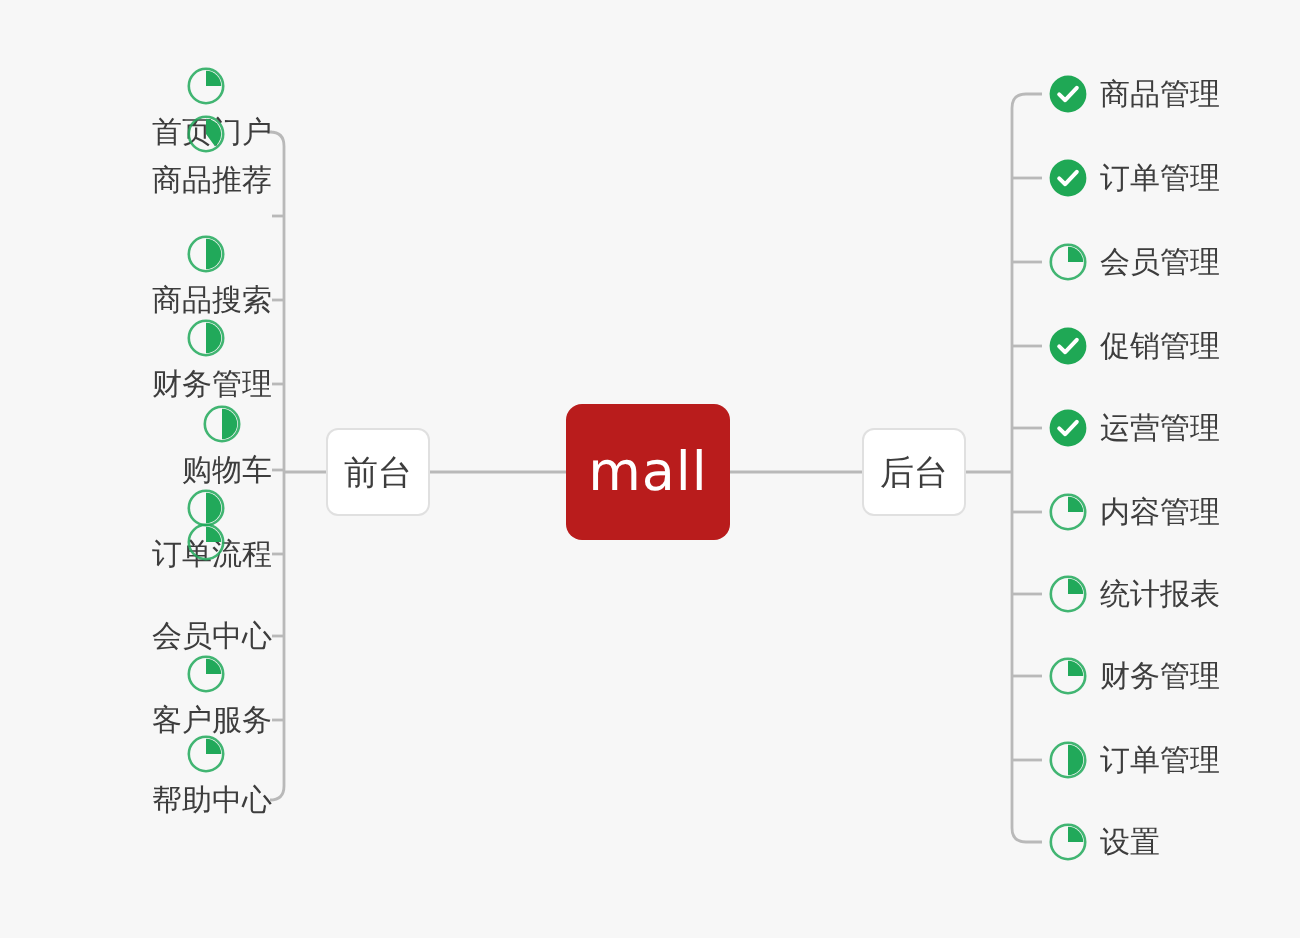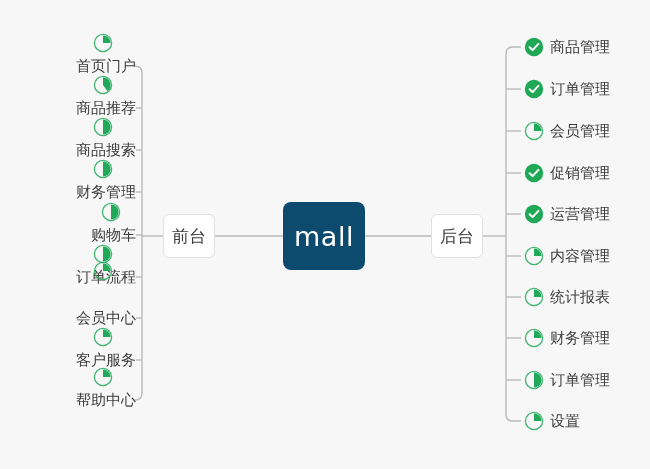--- a/index.html
+++ b/index.html
@@ -117,41 +117,41 @@
       <path d="M521,214 L506,214" fill="none" stroke="#b9b9b9" stroke-width="1.4"></path>
       <path d="M521,256 L506,256" fill="none" stroke="#b9b9b9" stroke-width="1.4"></path>
       <path d="M521,297 L506,297" fill="none" stroke="#b9b9b9" stroke-width="1.4"></path>
       <path d="M521,338 L506,338" fill="none" stroke="#b9b9b9" stroke-width="1.4"></path>
       <path d="M521,380 L506,380" fill="none" stroke="#b9b9b9" stroke-width="1.4"></path>
       <path d="M521,421 L513,421 Q506,421 506,414" fill="none" stroke="#b9b9b9" stroke-width="1.4"></path>
       <path d="M483,236 L506,236" fill="none" stroke="#b9b9b9" stroke-width="1.4"></path>
       <path d="M365,236 L431,236" fill="none" stroke="#b9b9b9" stroke-width="1.4"></path>
     </svg>
 
-  <div class="center-node" style="background: #0c4a6e;">
+  <div class="center-node" style="background: #b91c1c;">
     <span>mall</span>
   </div>
 
   <div class="branch-node" id="branch-back" style="color: rgb(61, 61, 61);">
     <span>后台</span>
   </div>
 
   <div class="branch-node" id="branch-front" style="color: rgb(61, 61, 61);">
     <span>前台</span>
   </div>
 
   <div id="left-column">
       <div class="leaf leaf-left" style="top: 53px;">
         <svg viewBox="0 0 20 20" class="status-icon">
           <circle cx="10" cy="10" r="8.6" fill="none" stroke="#21a95a" stroke-width="1.3" opacity="0.85"></circle>
           <path d="M10,10 L10,2.4000000000000004 A7.6,7.6 0 0 1 17.600,10.000 Z" fill="#21a95a"></path>
         </svg>
         <span class="label">首页门户</span>
       </div>
-      <div class="leaf leaf-left" style="top: 95px; text-align: right;">
+      <div class="leaf leaf-left" style="top: 77px; text-align: right;">
         <svg viewBox="0 0 20 20" class="status-icon">
           <circle cx="10" cy="10" r="8.6" fill="none" stroke="#21a95a" stroke-width="1.3" opacity="0.85"></circle>
           <path d="M10,10 L10,2.4000000000000004 A7.6,7.6 0 0 1 14.467,16.149 Z" fill="#21a95a"></path>
         </svg>
         <span class="label">商品推荐</span>
       </div>
       <div class="leaf leaf-left" style="top: 137px;">
         <svg viewBox="0 0 20 20" class="status-icon">
           <circle cx="10" cy="10" r="8.6" fill="none" stroke="#21a95a" stroke-width="1.3" opacity="0.85"></circle>
           <path d="M10,10 L10,2.4000000000000004 A7.6,7.6 0 0 1 10.000,17.600 Z" fill="#21a95a"></path>

